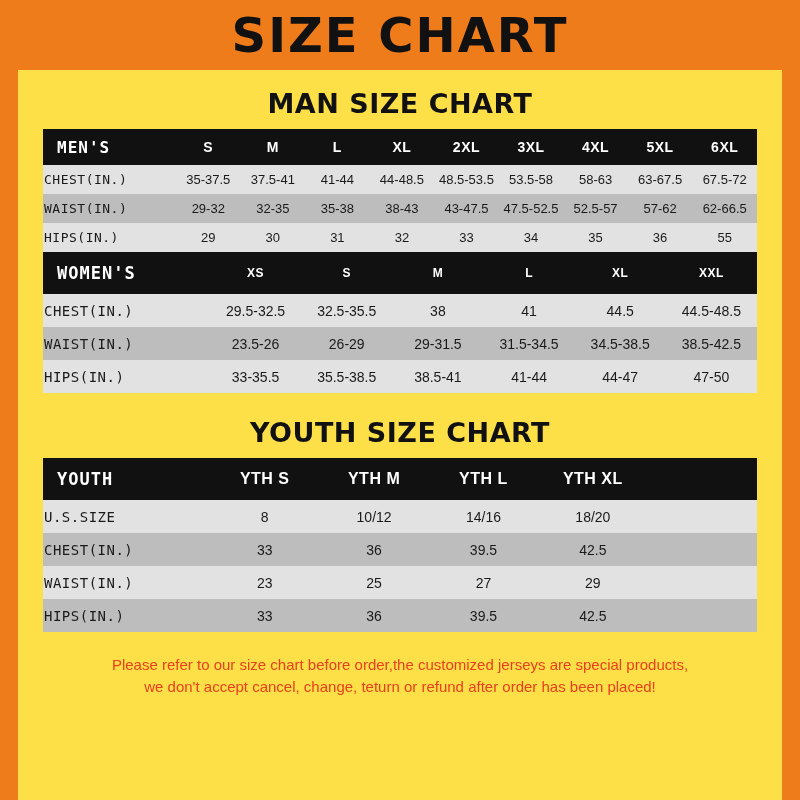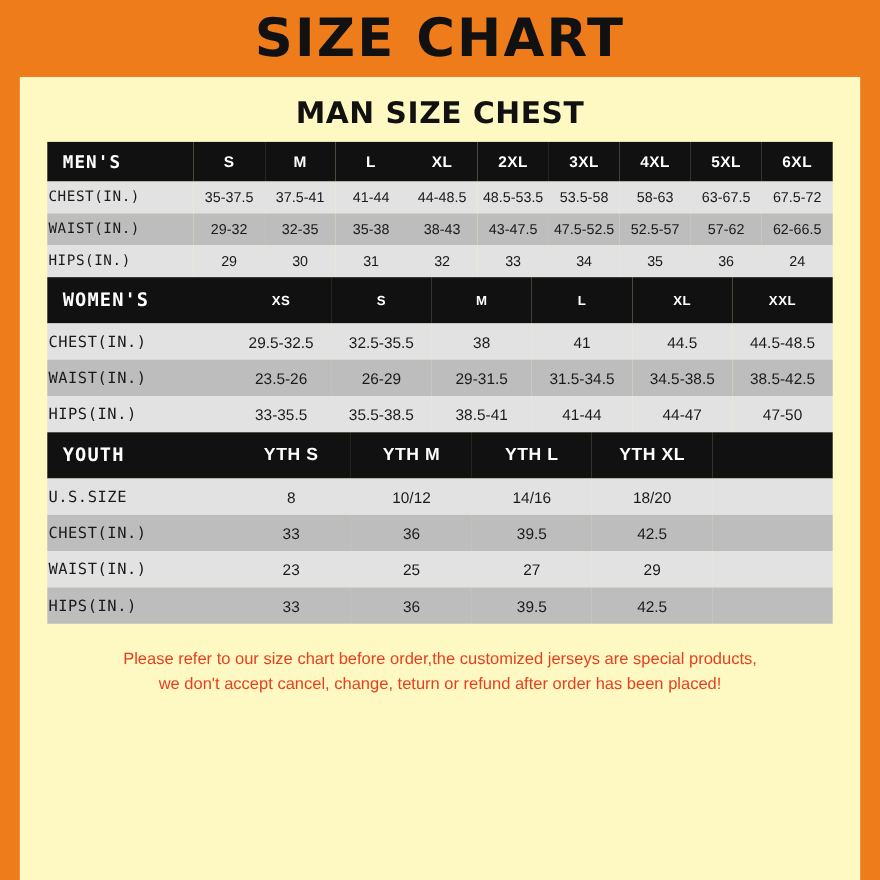--- a/index.html
+++ b/index.html
@@ -13,21 +13,21 @@
     font-family: "Liberation Sans", sans-serif;
     overflow: hidden;
   }
   .page {
     position: relative;
     width: 800px;
     height: 800px;
     box-sizing: border-box;
     border-left: 18px solid #ef7c1b;
     border-right: 18px solid #ef7c1b;
-    background: #fef9c3;
+    background: #fde047;
   }
   .banner {
     height: 70px;
     background: #ef7c1b;
     display: flex;
     align-items: center;
     justify-content: center;
     margin: 0 -18px;
   }
   .banner-title {
@@ -122,21 +122,21 @@
 </head>
 <body>
 
 <div class="page">
 
   <div class="banner">
     <div class="banner-title">SIZE CHART</div>
   </div>
 
   <div class="section sec-man">
-    <div class="section-title">MAN SIZE CHEST</div>
+    <div class="section-title">MAN SIZE CHART</div>
     <table class="chart">
       <thead>
         <tr>
           <th class="rowlabel" style="width:118px">MEN'S</th>
           <th>S</th>
           <th>M</th>
           <th>L</th>
           <th>XL</th>
           <th>2XL</th>
           <th>3XL</th>
@@ -173,21 +173,21 @@
         <tr class="odd">
           <td class="rowlabel">HIPS(IN.)</td>
           <td>29</td>
           <td>30</td>
           <td>31</td>
           <td>32</td>
           <td>33</td>
           <td>34</td>
           <td>35</td>
           <td>36</td>
-          <td>24</td>
+          <td>55</td>
         </tr>
       </tbody>
     </table>
   </div>
 
   <div class="section sec-women">
     <table class="chart">
       <thead>
         <tr>
           <th class="rowlabel" style="width:152px">WOMEN'S</th>
@@ -225,20 +225,21 @@
           <td>38.5-41</td>
           <td>41-44</td>
           <td>44-47</td>
           <td>47-50</td>
         </tr>
       </tbody>
     </table>
   </div>
 
   <div class="section sec-youth">
+    <div class="section-title">YOUTH SIZE CHART</div>
     <table class="chart">
       <thead>
         <tr>
           <th class="rowlabel" style="width:152px">YOUTH</th>
           <th>YTH S</th>
           <th>YTH M</th>
           <th>YTH L</th>
           <th>YTH XL</th>
           <th></th>
         </tr>

